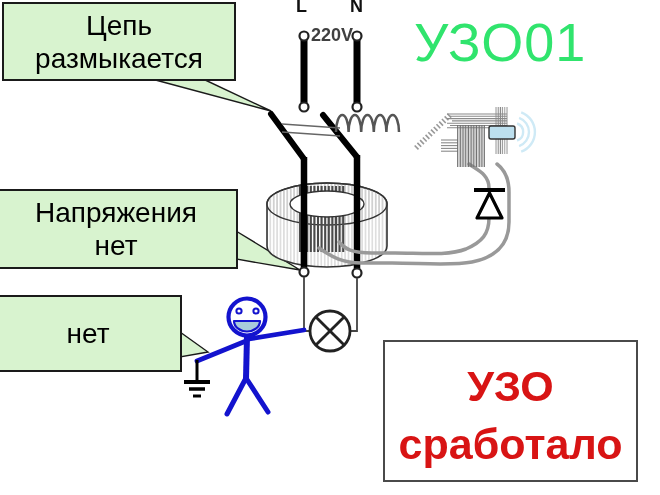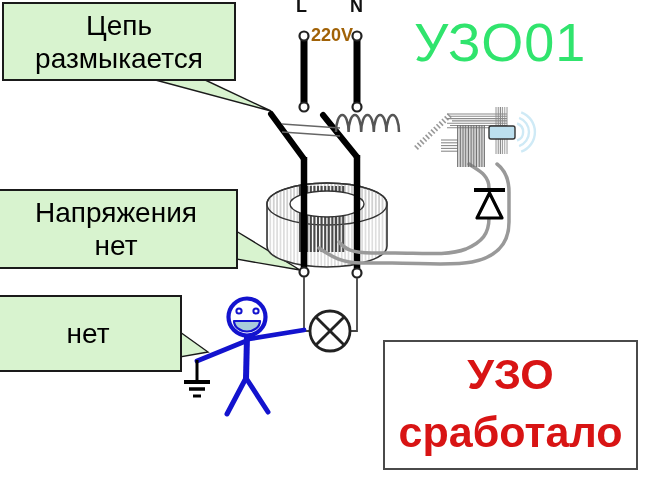--- a/index.html
+++ b/index.html
@@ -1,31 +1,31 @@
 <!DOCTYPE html>
 <html><head>
 <meta charset="utf-8">
 <style>
   html,body{margin:0;padding:0;background:#fff;}
   #stage{position:relative;width:660px;height:495px;background:#ffffff;overflow:hidden;
          font-family:"Liberation Sans",sans-serif;}
   #stage svg{position:absolute;left:0;top:0;z-index:1;}
   .txt{position:absolute;z-index:2;white-space:nowrap;}
   .terminal-label{font-size:18px;font-weight:bold;color:#111;top:-4px;}
-  .voltage{left:311px;top:25px;font-size:18px;font-weight:bold;color:#a16207;}
+  .voltage{left:311px;top:25px;font-size:18px;font-weight:bold;color:#404040;}
   .title{left:414px;top:11px;font-size:54px;font-weight:400;color:#30e46d;letter-spacing:1px;}
   .callout{position:absolute;z-index:2;background:#d8f3cf;border:2px solid #1a1a1a;
            display:flex;flex-direction:column;align-items:center;justify-content:center;
            font-size:28px;line-height:33px;color:#000;}
   .callout.c1{left:2px;top:2px;width:230px;height:75px;}
   .callout.c2{left:-6px;top:189px;width:240px;height:76px;}
   .callout.c3{left:-6px;top:295px;width:184px;height:73px;}
   .status-box{position:absolute;z-index:2;left:383px;top:340px;width:251px;height:123px;
               background:#ffffff;border:2px solid #4a4a4a;text-align:center;
-              font-size:43px;font-weight:bold;line-height:58px;padding-top:3px;color:#d81414;}
+              font-size:43px;font-weight:bold;line-height:58px;padding-top:15px;color:#d81414;}
 </style>
 </head>
 <body>
 
 <div id="stage">
 
 <svg width="660" height="495" viewBox="0 0 660 495">
   <defs>
     <pattern id="hv" width="3.4" height="6" patternUnits="userSpaceOnUse">
       <path d="M1.7,0 V6" stroke="#c6c6c6" stroke-width="1"></path>

